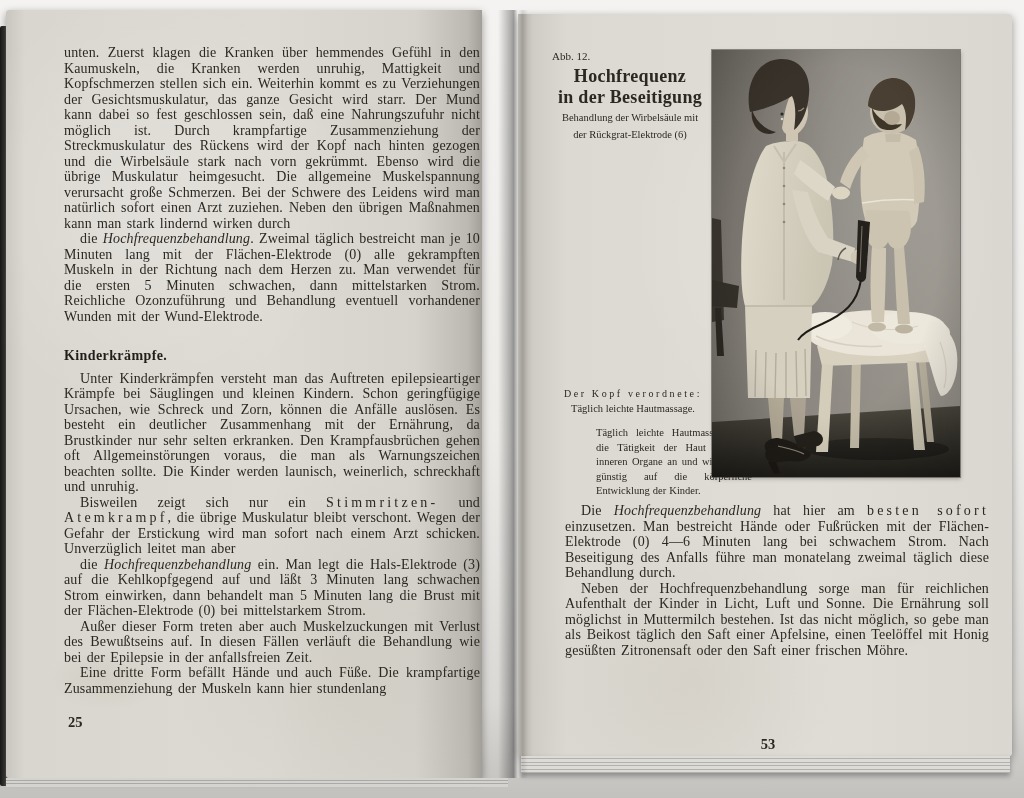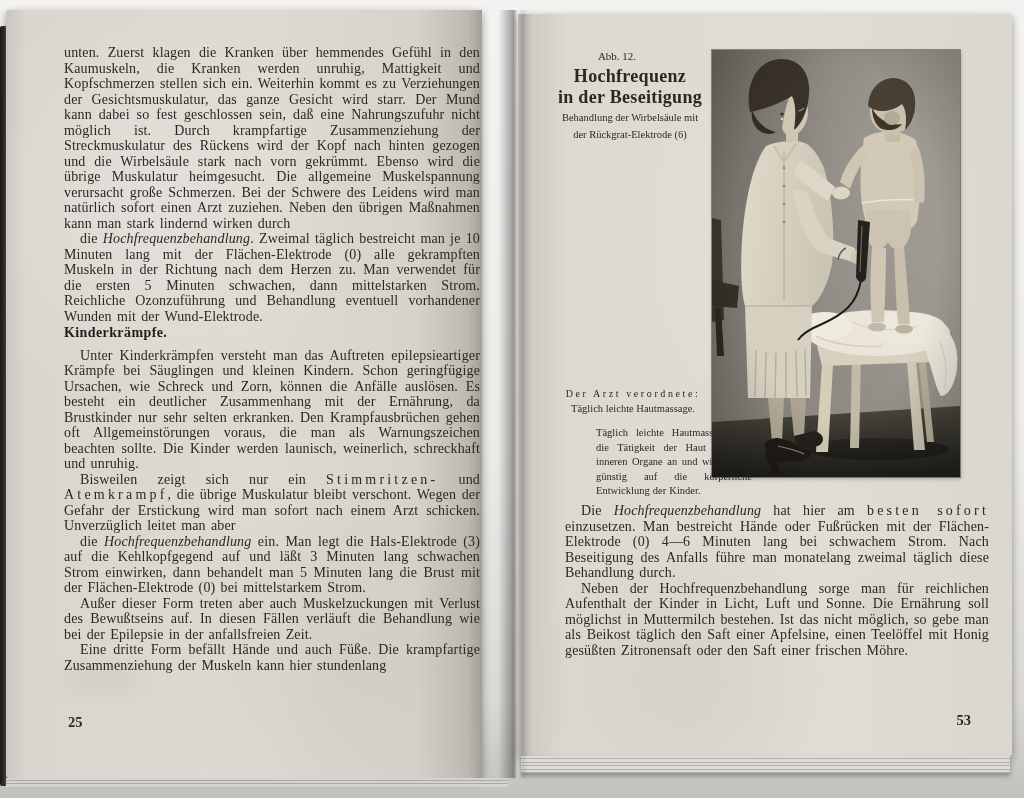--- a/index.html
+++ b/index.html
@@ -48,32 +48,32 @@
     border-radius:2px;
   }
   .stain{position:absolute;border-radius:50%;pointer-events:none;}
 
   
   .textcol{position:absolute;color:#2b2822;font-size:14px;line-height:15.5px;
     letter-spacing:.15px;word-spacing:1.5px;}
   .textcol p{margin:0;text-align:justify;}
   .textcol p.indent{text-indent:16px;}
   .bheading{text-align:center;font-weight:bold;letter-spacing:.4px;
-    margin:1px 0 7px !important;color:#211e19;}
+    margin:24px 0 7px !important;color:#211e19;}
   .run-i{font-style:italic;}
   .run-sp{letter-spacing:3.2px;}
   .left-text{left:58px;top:35px;width:416px;}
   .right-text{left:47px;top:489px;width:424px;}
   .pagenum{position:absolute;font-weight:bold;font-size:14.5px;color:#2b2822;}
   .pagenum-left{left:62px;top:704px;}
-  .pagenum-right{left:47px;top:698px;width:424px;text-align:right;padding-right:18px;box-sizing:border-box;}
+  .pagenum-right{left:47px;top:722px;width:424px;text-align:center;padding-right:18px;box-sizing:border-box;}
 
   
   .fig-caption{position:absolute;left:34px;top:36px;width:156px;color:#2b2822;text-align:center;}
-  .fig-label{font-size:11px;text-align:center;padding-right:26px;margin-bottom:4px;}
+  .fig-label{font-size:11px;text-align:left;padding-right:26px;margin-bottom:4px;}
   .fig-title{font-weight:bold;font-size:18px;line-height:21px;letter-spacing:.3px;}
   .fig-sub{font-size:10.5px;line-height:15px;margin-top:2px;}
   .fig-sub:first-of-type{margin-top:10px;}
   .fig-presc{position:absolute;left:34px;top:372px;width:162px;color:#2b2822;text-align:center;
     font-size:10.5px;line-height:15px;}
   .presc-head{letter-spacing:2.6px;font-size:10px;}
   .fig-note{position:absolute;left:38px;top:412px;width:156px;color:#2b2822;
     font-size:10.5px;line-height:14.6px;text-align:justify;word-spacing:.5px;margin-left:40px;}
 
   
@@ -110,21 +110,21 @@
 
     <div class="fig-caption">
       <div class="fig-label">Abb. 12.</div>
       <div class="fig-title">Hochfrequenz</div>
       <div class="fig-title">in der Beseitigung</div>
       <div class="fig-sub">Behandlung der Wirbelsäule mit</div>
       <div class="fig-sub">der Rückgrat-Elektrode (6)</div>
     </div>
 
     <div class="fig-presc">
-      <div class="presc-head">Der Arzt verordnete:</div>
+      <div class="presc-head">Der Kopf verordnete:</div>
       <div class="presc-text">Täglich leichte Hautmassage.</div>
     </div>
     <div class="fig-note">Täglich leichte Hautmassage regt die Tätigkeit der Haut und der inneren Organe an und wirkt somit günstig auf die körperliche Entwicklung der Kinder.</div>
 
     <div class="photo">
       <svg width="248" height="427" viewBox="0 0 248 427" xmlns="http://www.w3.org/2000/svg">
         <defs>
           <linearGradient id="wallG" x1="0" y1="0" x2="1" y2="0.25">
             <stop offset="0" stop-color="#6e6a63"></stop>
             <stop offset="0.5" stop-color="#8b8780"></stop>

